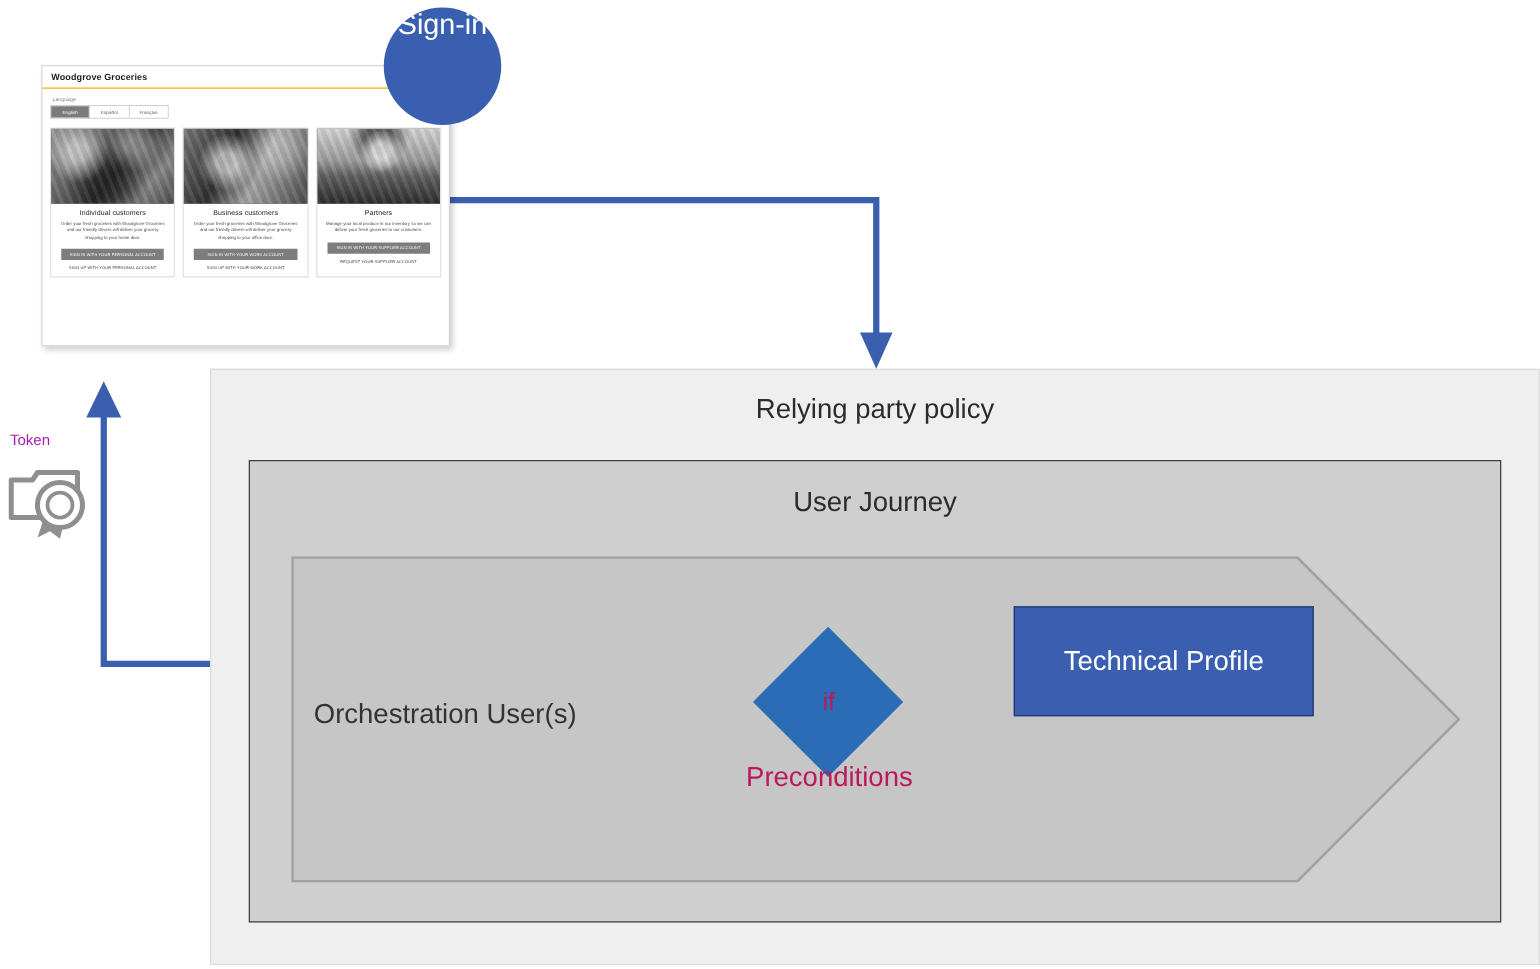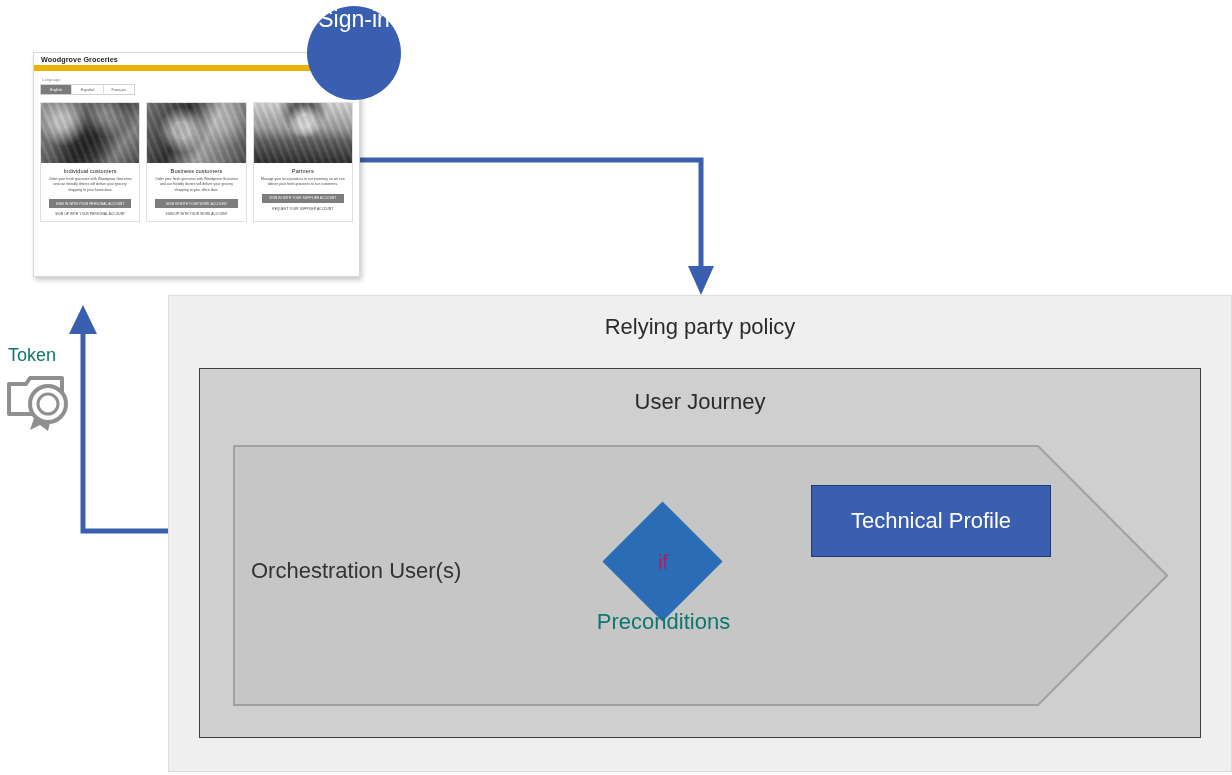--- a/index.html
+++ b/index.html
@@ -29,21 +29,21 @@
     width: 327px;
     height: 225px;
     background: #ffffff;
     border: 1px solid #d8d8d8;
     box-shadow: 2px 3px 5px rgba(0,0,0,0.22);
     box-sizing: border-box;
     z-index: 6;
   }
   .browser-header {
     height: 18px;
-    border-bottom: 6px solid #eab308;
+    border-bottom: 1px solid #eab308;
     display: flex;
     align-items: center;
     padding-left: 7px;
     box-sizing: border-box;
   }
   .browser-brand {
     font-size: 7.2px;
     font-weight: bold;
     color: #1d1d1d;
     letter-spacing: 0.1px;
@@ -181,22 +181,22 @@
     color: #ffffff;
     font-size: 23px;
     z-index: 9;
   }
 
   
   .token-label {
     position: absolute;
     left: 8px;
     top: 345px;
-    font-size: 18px;
-    color: #0f766e;
+    font-size: 12px;
+    color: #a21caf;
     z-index: 5;
   }
   .token-icon {
     position: absolute;
     left: 6px;
     top: 374px;
     width: 72px;
     height: 58px;
     z-index: 5;
   }
@@ -296,29 +296,29 @@
     color: #be185d;
     font-size: 20px;
   }
   .precond-label {
     position: absolute;
     left: 308px;
     top: 164px;
     width: 245px;
     text-align: center;
     font-size: 22px;
-    color: #0f766e;
+    color: #be185d;
   }
 
   .tech-profile {
     position: absolute;
     left: 578px;
     top: 40px;
     width: 240px;
-    height: 72px;
+    height: 88px;
     background: #3a5fb0;
     border: 1.5px solid #1f3a73;
     box-sizing: border-box;
     display: flex;
     align-items: center;
     justify-content: center;
     color: #ffffff;
     font-size: 22px;
   }
 </style>

